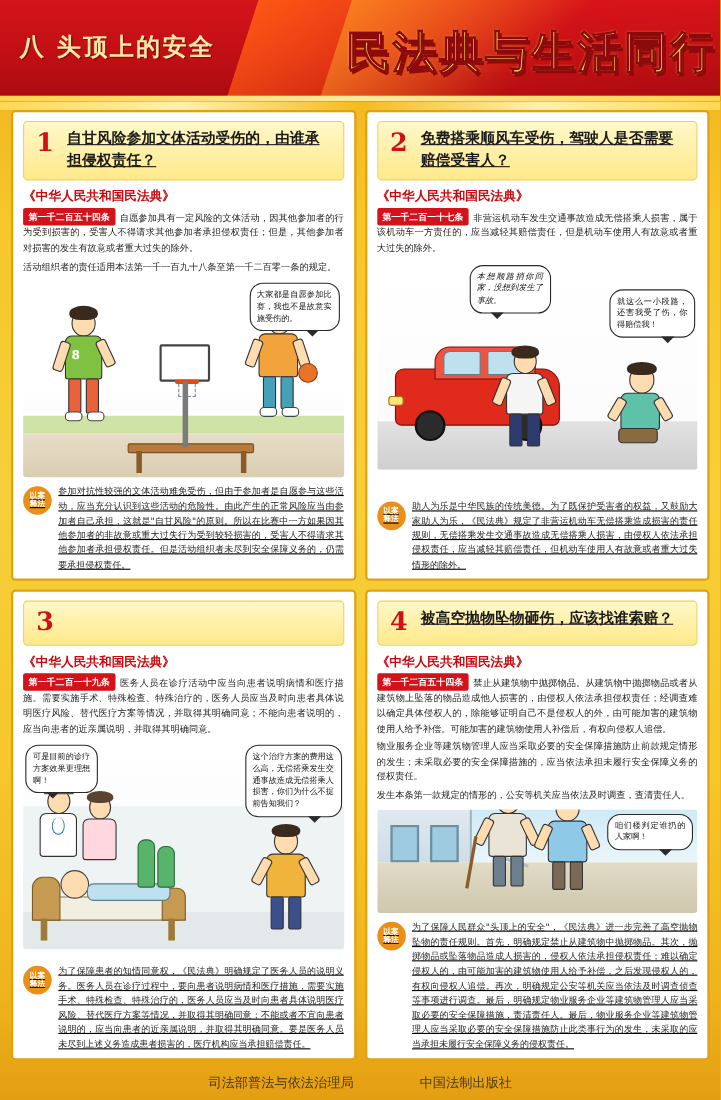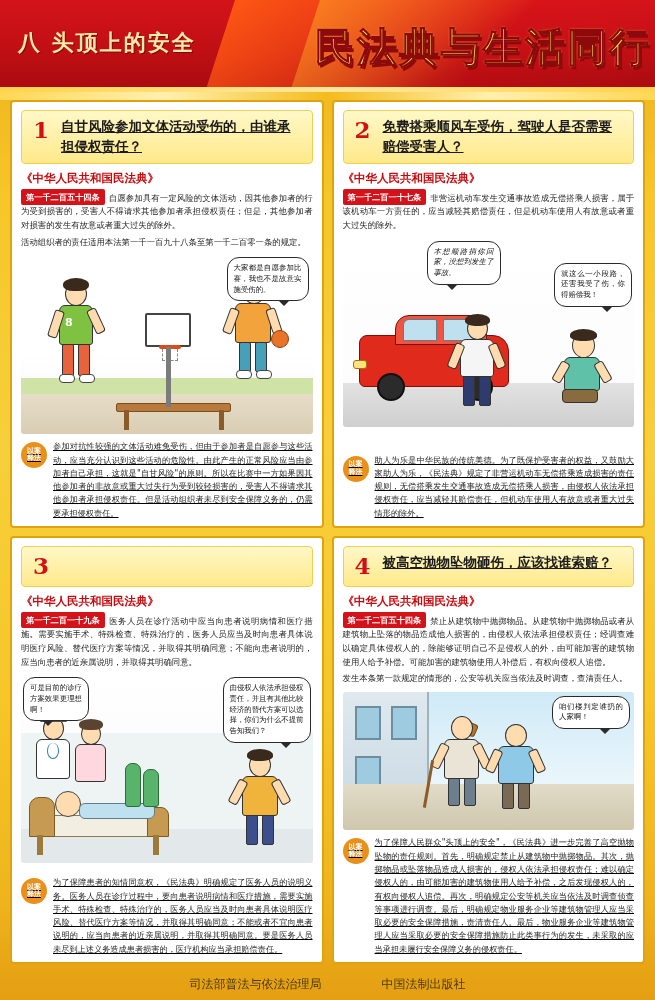--- a/index.html
+++ b/index.html
@@ -373,38 +373,39 @@
         <div class="fig" style="right:22px;bottom:10px;width:58px;height:104px;">
           <div class="head" style="left:16px;top:4px;width:22px;height:24px;"></div>
           <div class="hair" style="left:14px;top:0px;width:26px;height:12px;"></div>
           <div class="body" style="left:9px;top:27px;width:36px;height:40px;background:#f0b33c;"></div>
           <div class="arm" style="left:0px;top:30px;width:10px;height:26px;transform:rotate(28deg);"></div>
           <div class="arm" style="left:43px;top:30px;width:10px;height:26px;transform:rotate(-28deg);"></div>
           <div class="leg" style="left:13px;top:66px;width:12px;height:30px;background:#3c4f8c;"></div>
           <div class="leg" style="left:29px;top:66px;width:12px;height:30px;background:#3c4f8c;"></div>
         </div>
         <div class="bubble tl" style="left:2px;top:2px;width:66px;">可是目前的诊疗方案效果更理想啊！</div>
-        <div class="bubble tr" style="right:2px;top:2px;width:88px;">由侵权人依法承担侵权责任，并且有其他比较经济的替代方案可以选择，你们为什么不提前告知我们？</div>
+        <div class="bubble tr" style="right:2px;top:2px;width:88px;">这个治疗方案的费用这么高，无偿搭乘发生交通事故造成无偿搭乘人损害，你们为什么不提前告知我们？</div>
       </div>
 
       <div class="explain">
         <div class="ex-badge">以案释法</div>
         <div class="ex-text">为了保障患者的知情同意权，《民法典》明确规定了医务人员的说明义务。医务人员在诊疗过程中，要向患者说明病情和医疗措施，需要实施手术、特殊检查、特殊治疗的，医务人员应当及时向患者具体说明医疗风险、替代医疗方案等情况，并取得其明确同意；不能或者不宜向患者说明的，应当向患者的近亲属说明，并取得其明确同意。要是医务人员未尽到上述义务造成患者损害的，医疗机构应当承担赔偿责任。</div>
       </div>
     </div>
 
     <div class="card">
       <div class="q-head">
         <div class="q-num">4</div>
         <div class="q-text">被高空抛物坠物砸伤，应该找谁索赔？</div>
       </div>
       <div class="law-title">《中华人民共和国民法典》</div>
       <div class="law-body">
         <span class="art-tag">第一千二百五十四条</span><span>禁止从建筑物中抛掷物品。从建筑物中抛掷物品或者从建筑物上坠落的物品造成他人损害的，由侵权人依法承担侵权责任；经调查难以确定具体侵权人的，除能够证明自己不是侵权人的外，由可能加害的建筑物使用人给予补偿。可能加害的建筑物使用人补偿后，有权向侵权人追偿。</span>
       </div>
+      <div class="law-body" style="margin-top:3px">物业服务企业等建筑物管理人应当采取必要的安全保障措施防止前款规定情形的发生；未采取必要的安全保障措施的，应当依法承担未履行安全保障义务的侵权责任。</div>
       <div class="law-body" style="margin-top:3px">发生本条第一款规定的情形的，公安等机关应当依法及时调查，查清责任人。</div>
 
       <div class="illus sc4">
 
         <div style="position:absolute;left:0;top:0;width:86px;bottom:46px;background:linear-gradient(180deg,#dfe9ef,#cfdde6);border-right:2px solid #9fb3bd;"></div>
         <div style="position:absolute;left:12px;top:14px;width:26px;height:34px;background:#9ecbe0;border:2px solid #6d8e9e;"></div>
         <div style="position:absolute;left:48px;top:14px;width:26px;height:34px;background:#9ecbe0;border:2px solid #6d8e9e;"></div>
         <div style="position:absolute;left:12px;top:64px;width:26px;height:34px;background:#9ecbe0;border:2px solid #6d8e9e;"></div>
 
         <div style="position:absolute;left:86px;right:0;top:0;bottom:46px;background:linear-gradient(180deg,#cfeaf7,#eaf6fb);"></div>

